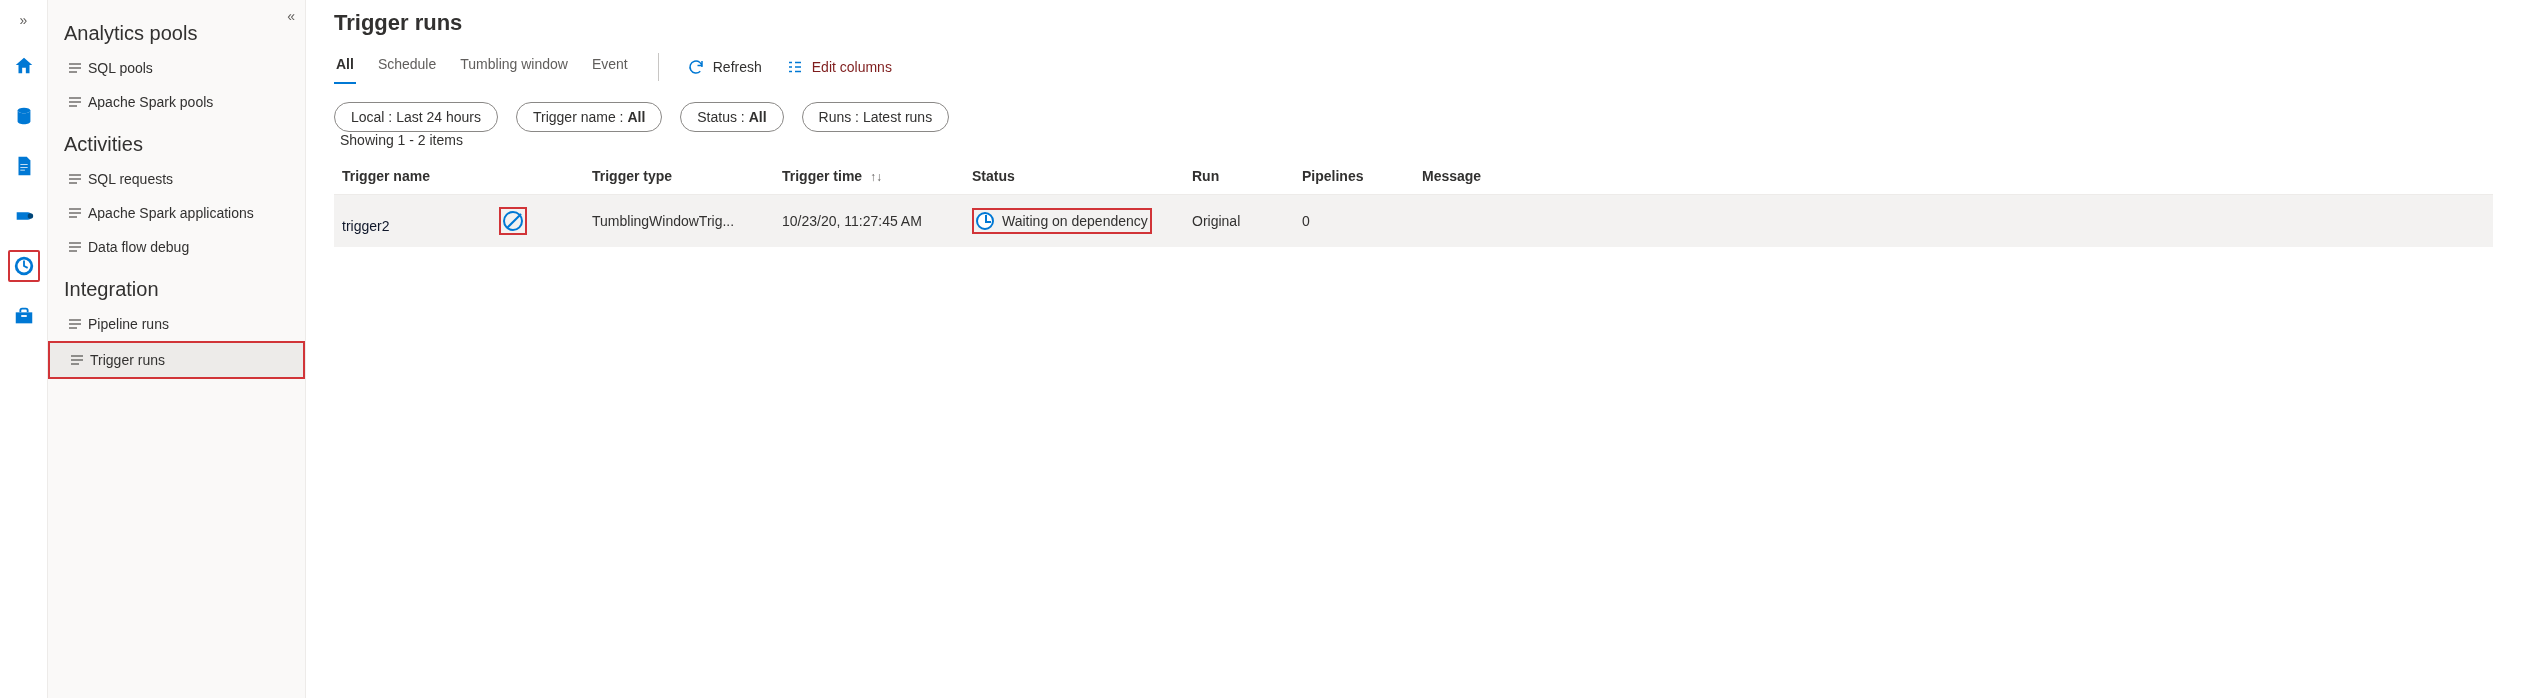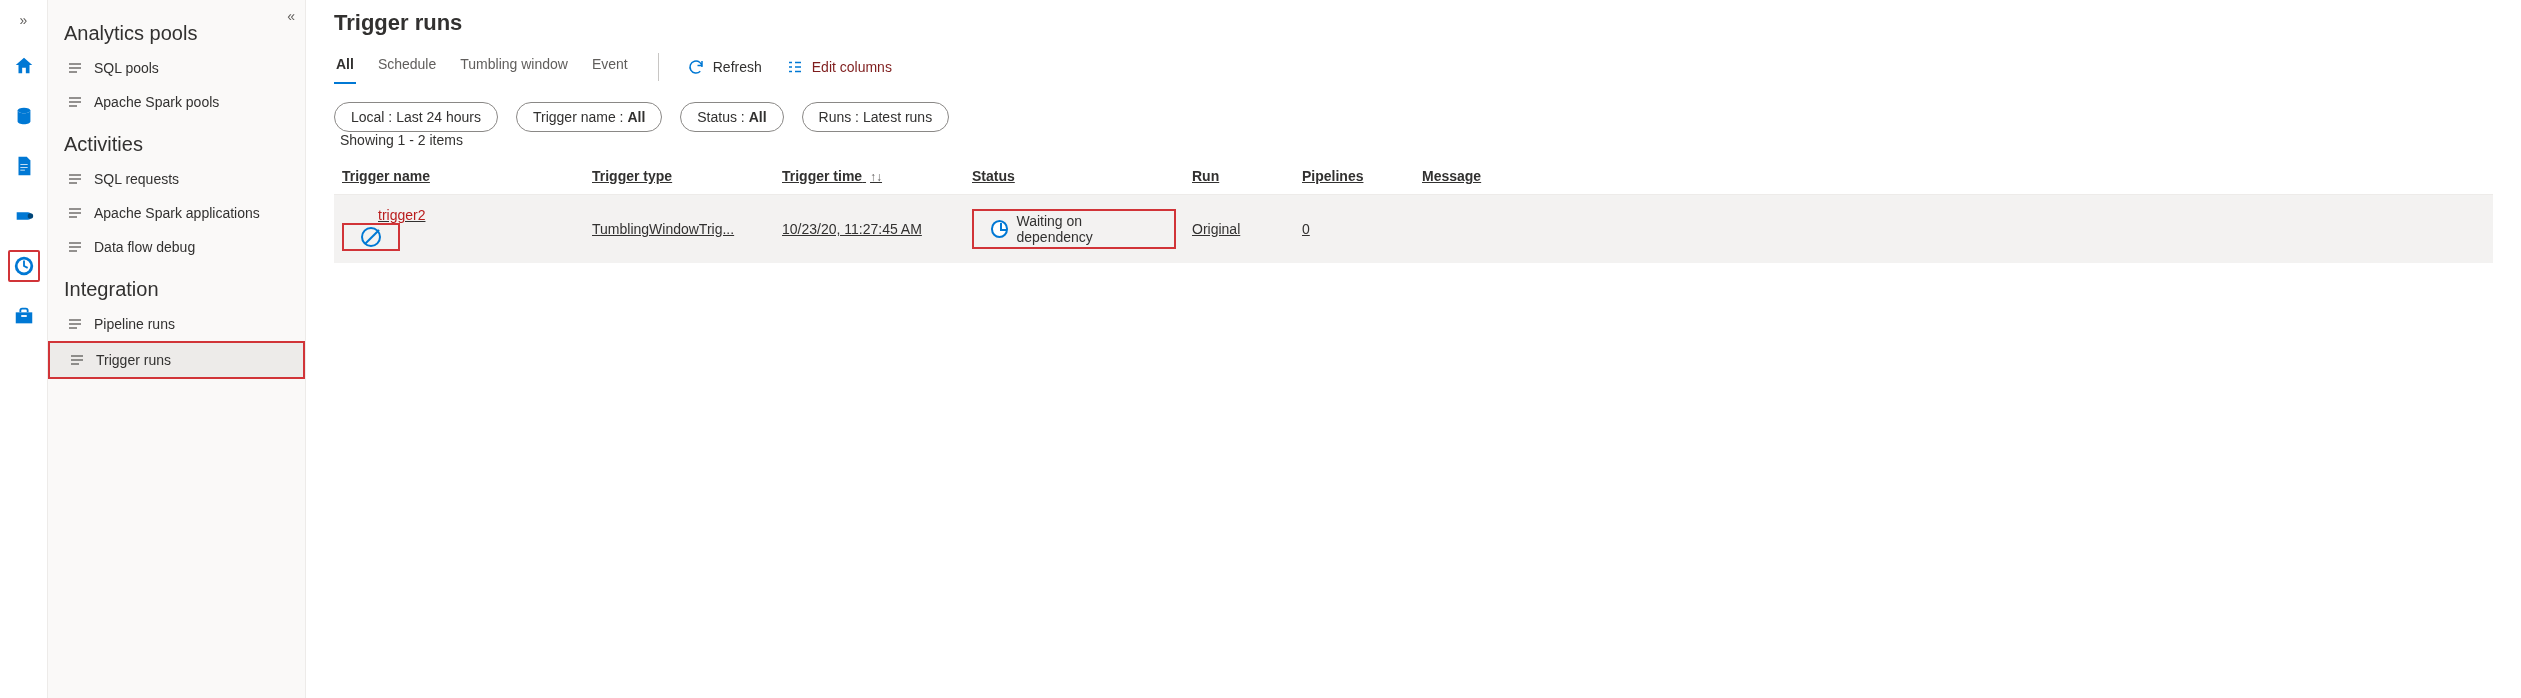--- a/index.html
+++ b/index.html
@@ -32,21 +32,21 @@
     .side-panel {
       width: 258px;
       background: #faf9f8;
       border-right: 1px solid #edebe9;
       padding: 8px 0 0 0;
       position: relative;
     }
     .collapse-chevron { position:absolute; top:8px; right:10px; color:#605e5c; cursor:pointer; }
     .nav-group-title { font-weight:400; padding: 14px 16px 6px 16px; font-size:20px; }
     .nav-item {
-      display:flex; align-items:center; gap:10px;
+      display:flex; align-items:center; gap:4px;
       padding: 8px 16px 8px 18px;
       cursor:pointer;
       font-size:14px;
     }
     .nav-item.active { background:#edebe9; border:2px solid #d13438; }
     .nav-item .nicon { width:18px; height:18px; display:flex; align-items:center; justify-content:center; color:#605e5c; }
 
     
     .main { flex:1; padding: 10px 28px; overflow:auto; }
     .page-title { font-size:22px; font-weight:600; margin-bottom: 14px; }
@@ -62,41 +62,41 @@
     .filters { display:flex; gap:18px; }
     .filter-pill {
       border:1px solid #8a8886; border-radius: 18px;
       padding: 6px 16px; cursor:pointer; font-size:14px;
       background:#fff;
     }
     .filter-pill b { font-weight:600; }
 
     .showing { margin: 0 0 10px 6px; color:#323130; }
 
-    table.results { width: 100%; border-collapse: collapse; text-decoration: underline; }
+    table.results { width: 100%; border-collapse: collapse; }
     table.results th {
       text-align:left; font-weight:600; padding: 10px 8px;
       border-bottom:1px solid #edebe9; font-size:14px;
     }
     table.results td { padding: 12px 8px; font-size:14px; }
     tr.hover { background:#f3f2f1; }
-    .link-text { color:#b91c1c; cursor:pointer;margin-left:36px; }
+    .link-text { color:#0f172a; cursor:pointer; }
     .sort-icon { color:#605e5c; margin-left:4px; font-size:12px; }
     .status-cell { display:flex; align-items:center; gap:8px; }
     .status-badge {
       width:18px; height:18px; border-radius:50%;
       background:#fff; border:2px solid #0078d4; position:relative;
     }
     .status-badge::after {
       content:""; position:absolute; left:7px; top:1px; width:2px; height:7px; background:#0078d4;
     }
     .status-badge::before {
       content:""; position:absolute; left:7px; top:7px; width:6px; height:2px; background:#0078d4;
     }
-    .red-box { border:2px solid #d13438; padding:2px 17px; display:inline-flex; align-items:center;justify-content:space-between; }
+    .red-box { border:2px solid #d13438; padding:2px 2px; display:inline-flex; align-items:center;justify-content:space-between; }
     .cancel-icon-cell { display:inline-flex; }
     .cancel-circle {
       width:20px; height:20px; border-radius:50%; border:2px solid #0078d4; position:relative;
     }
     .cancel-circle::after {
       content:""; position:absolute; width:2px; height:20px; background:#0078d4;
       left:8px; top:-2px; transform: rotate(45deg);
     }
     .col-trigname { width: 250px; }
     .col-trigtype { width: 190px; }

